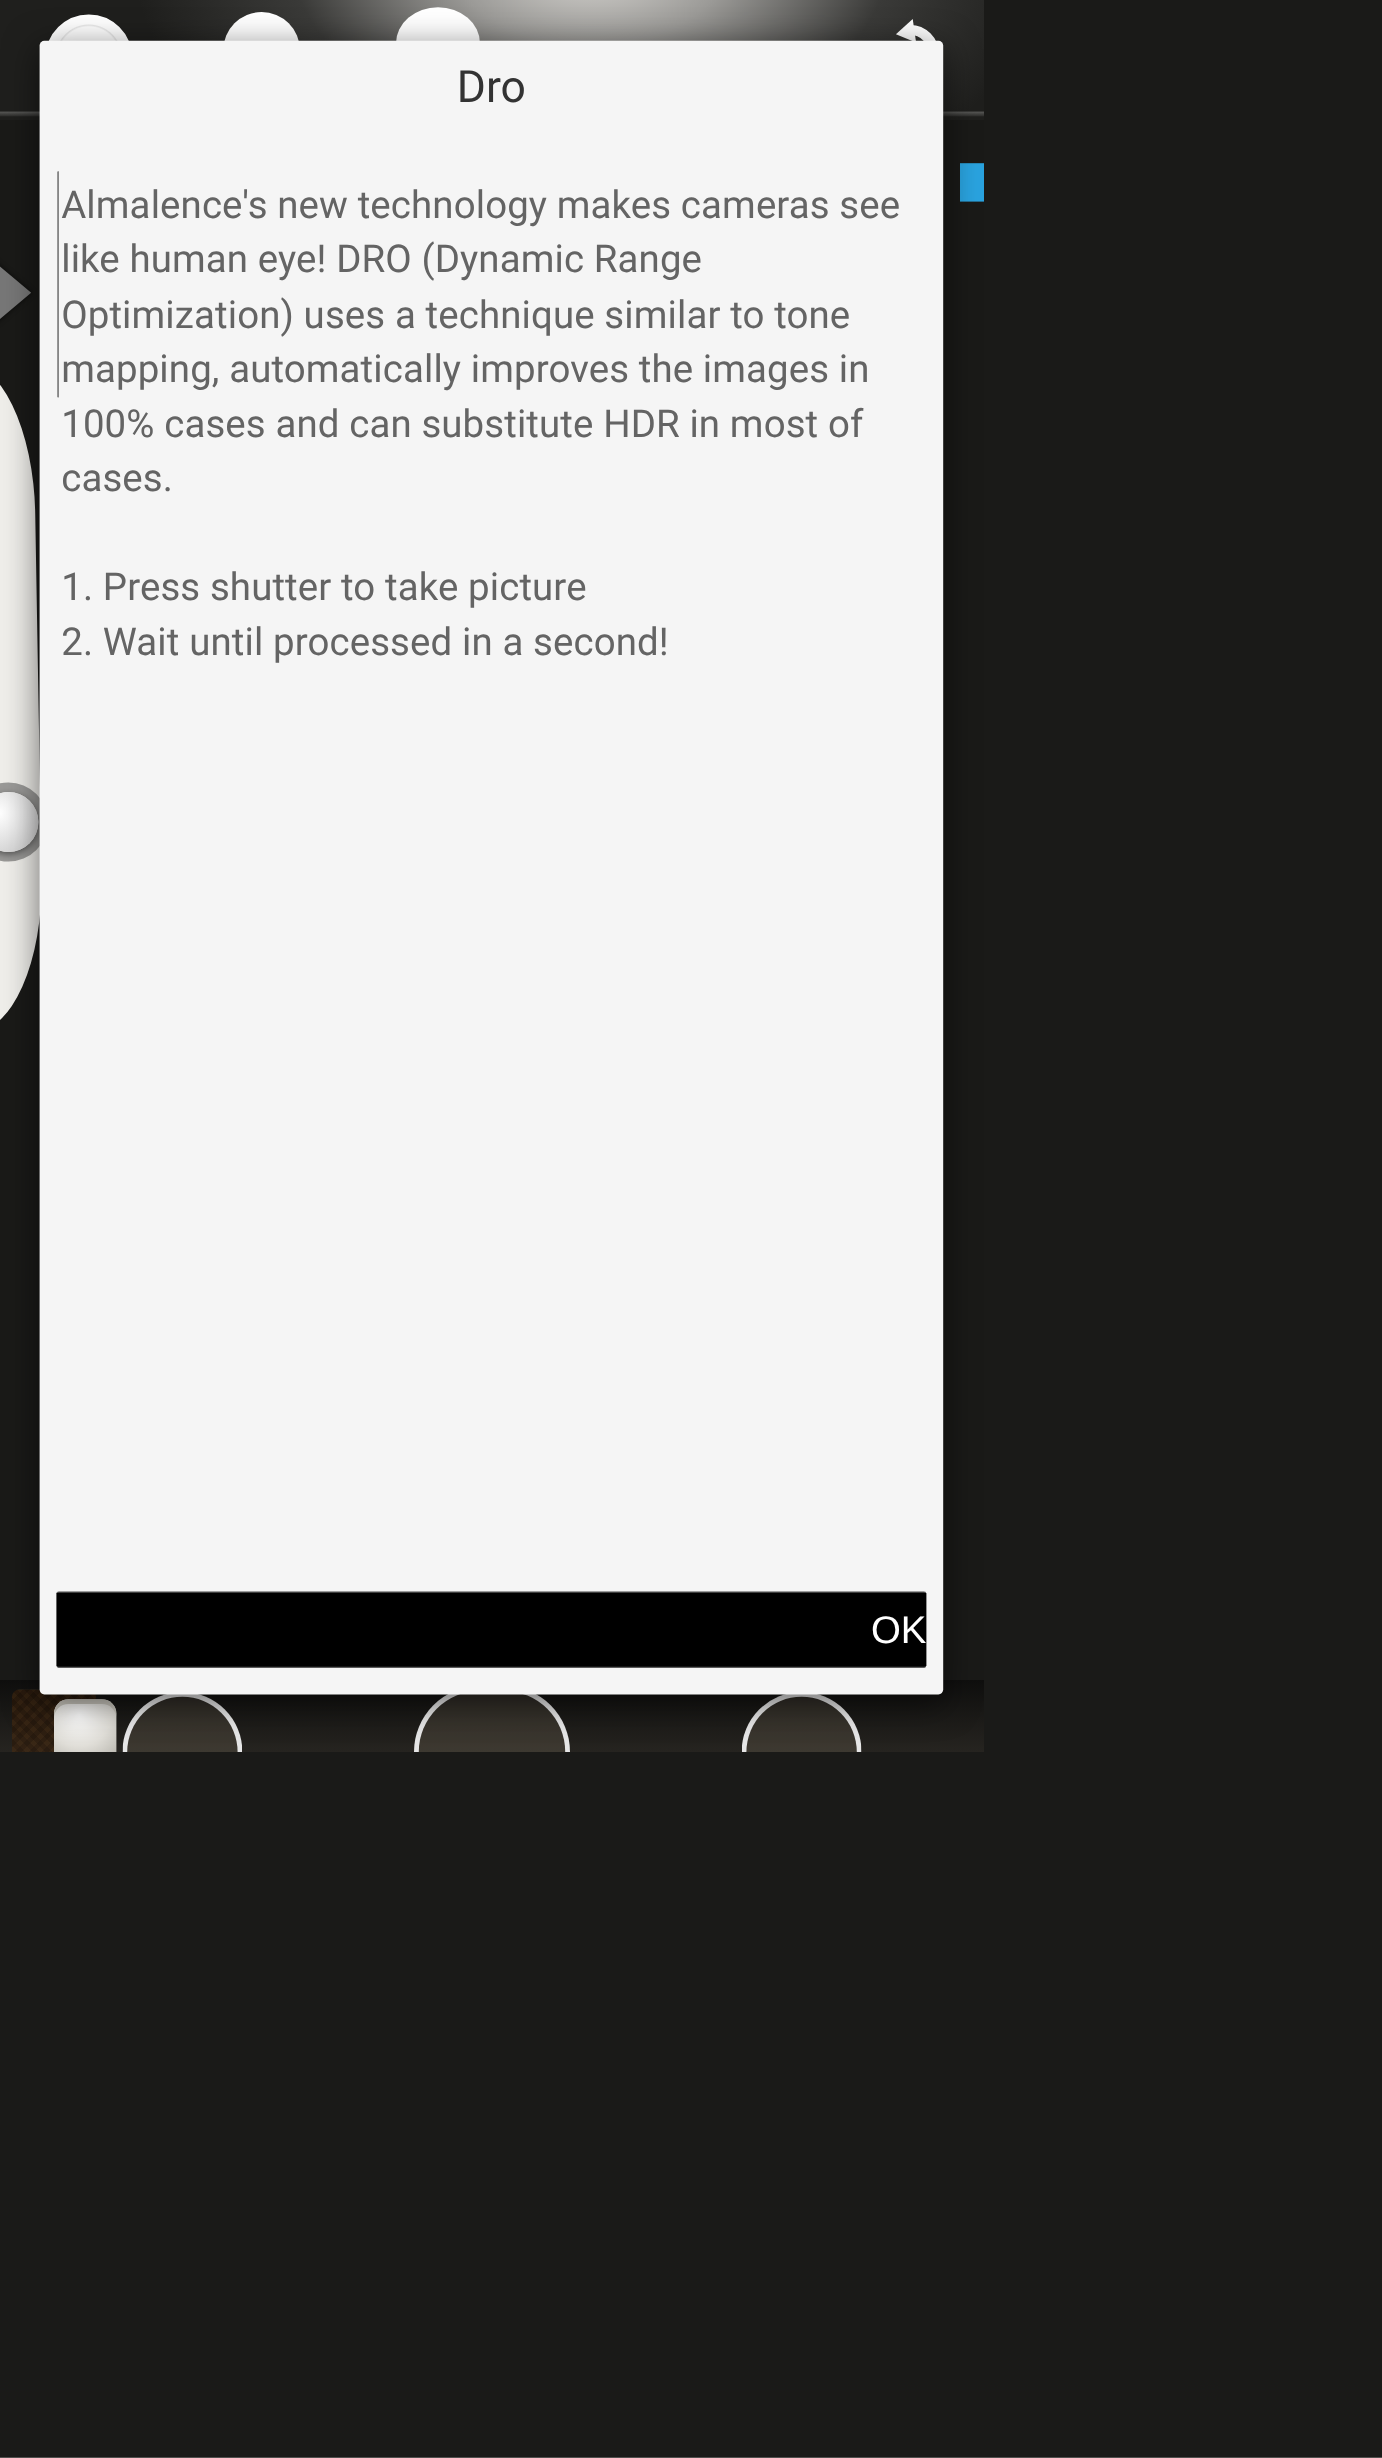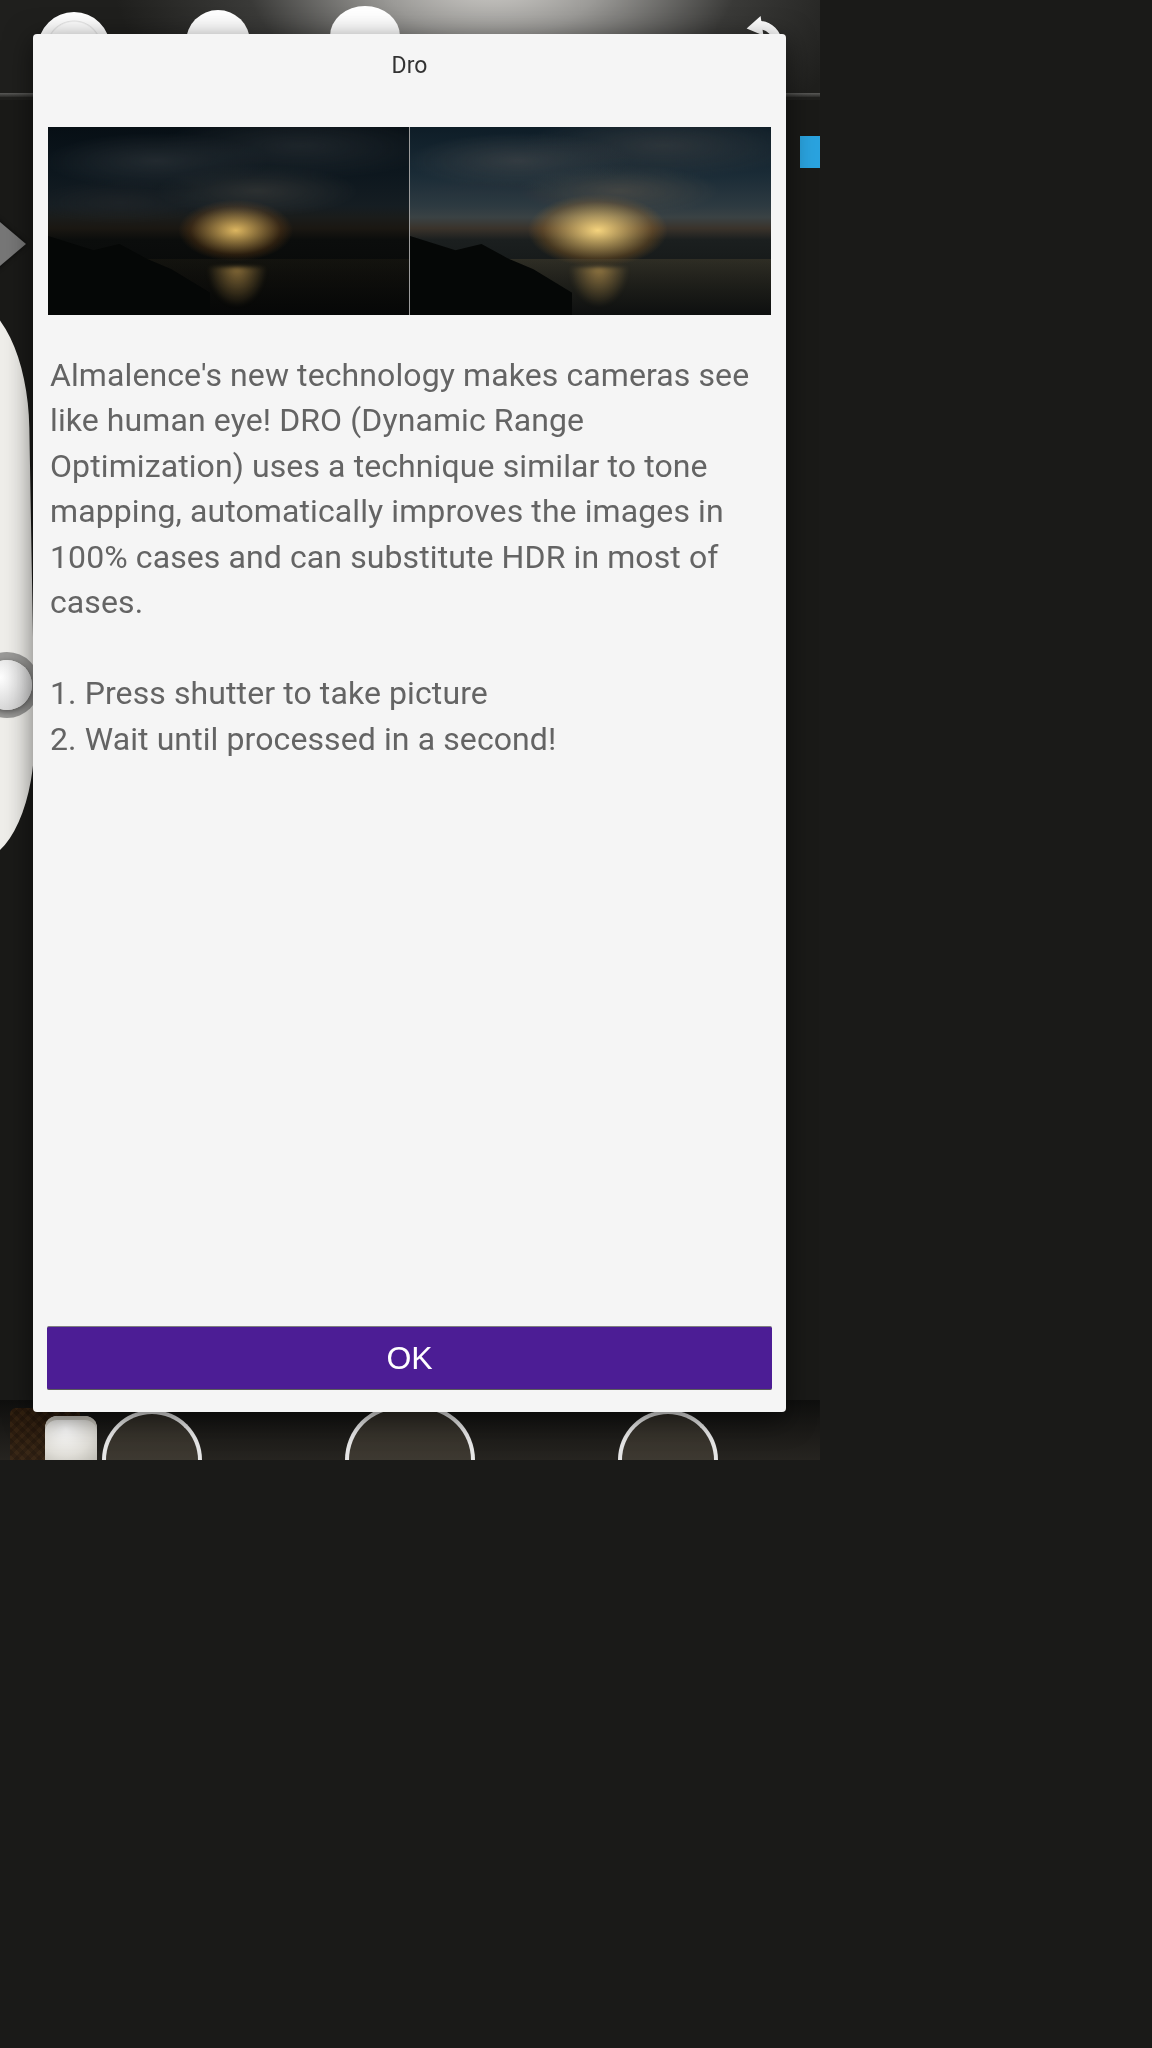--- a/index.html
+++ b/index.html
@@ -112,30 +112,30 @@
       top: 34px; left: 33px; right: 34px; bottom: 48px;
       background: #f5f5f5;
       border-radius: 4px;
       box-shadow: 0 6px 28px rgba(0,0,0,.55);
       display: flex;
       flex-direction: column;
       overflow: hidden;
     }
     .dialog-title {
       text-align: center;
-      font-size: 23px;
+      font-size: 37px;
       font-weight: 400;
       color: #333;
       padding: 18px 0 16px;
     }
     .dialog-body {
       flex: 1;
       padding: 0 15px;
       display: flex;
-      flex-direction: column;
+      flex-direction: row;
     }
     .compare {
       display: flex;
       gap: 0;
       margin-top: 32px;
       height: 188px;
       background: #000;
     }
     .compare .pane {
       flex: 1;
@@ -194,29 +194,30 @@
       letter-spacing: .1px;
     }
     .dialog-actions {
       display: flex;
       gap: 28px;
       padding: 16px 14px 22px;
     }
     .btn {
       flex: 1;
       height: 64px;
-      background: #4c1d95;
+      background: #000000;
       border: none;
       border-top: 1px solid #7f7f7f;
       border-bottom: 1px solid #5c5c5c;
       color: #fff;
       font-size: 32px;
       font-weight: 400;
       cursor: pointer;
       border-radius: 2px;
+      text-align: right;
     }
   </style>
 </head>
 <body>
 
 <div class="bg-top"></div>
 <div class="bg-circle c1"></div>
 <div class="bg-circle c2"></div>
 <div class="bg-circle c3"></div>
 <div class="bg-undo">

